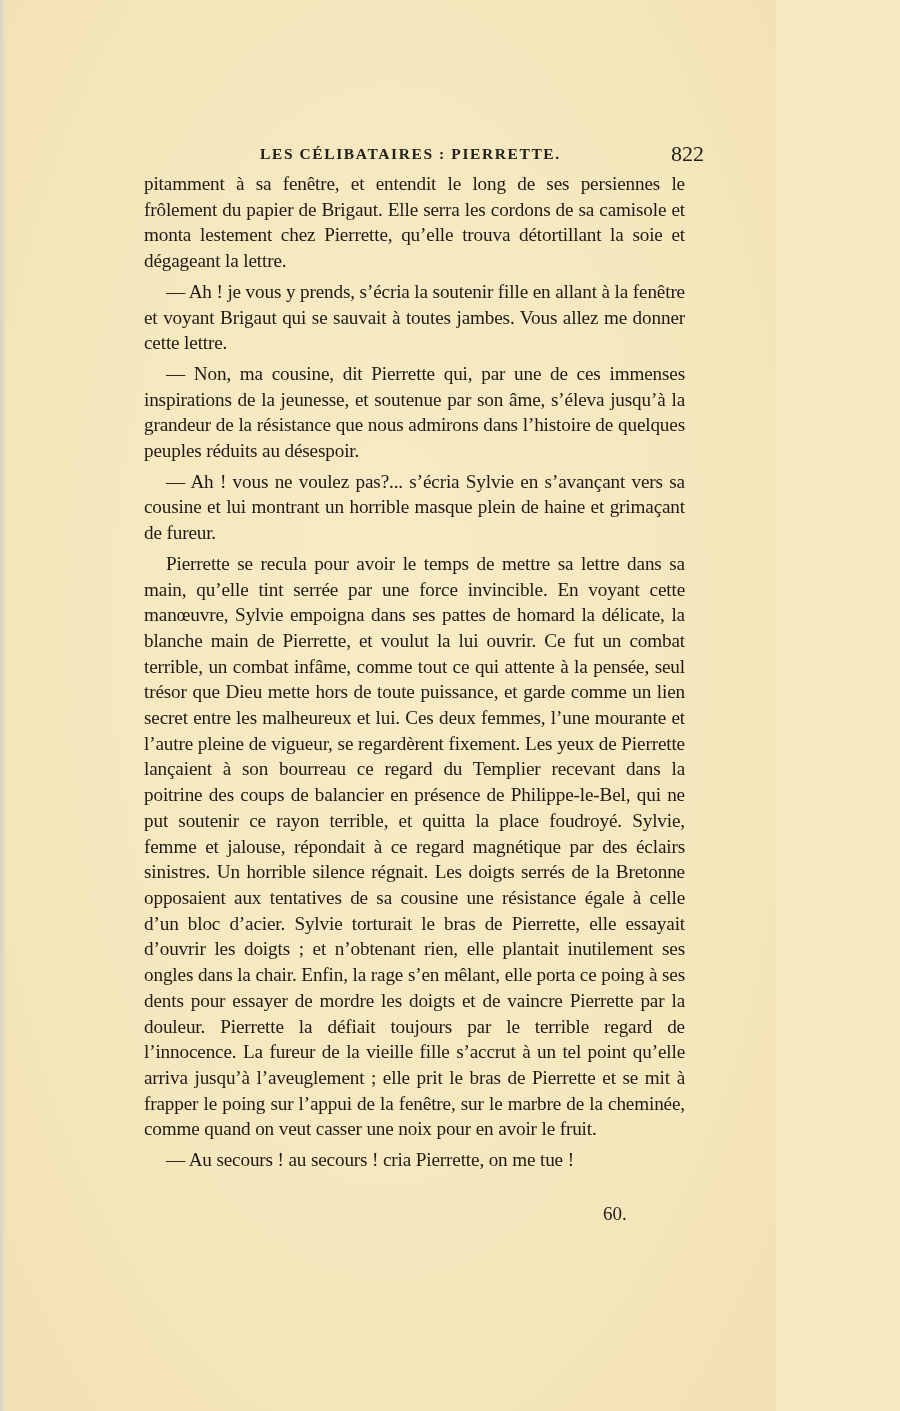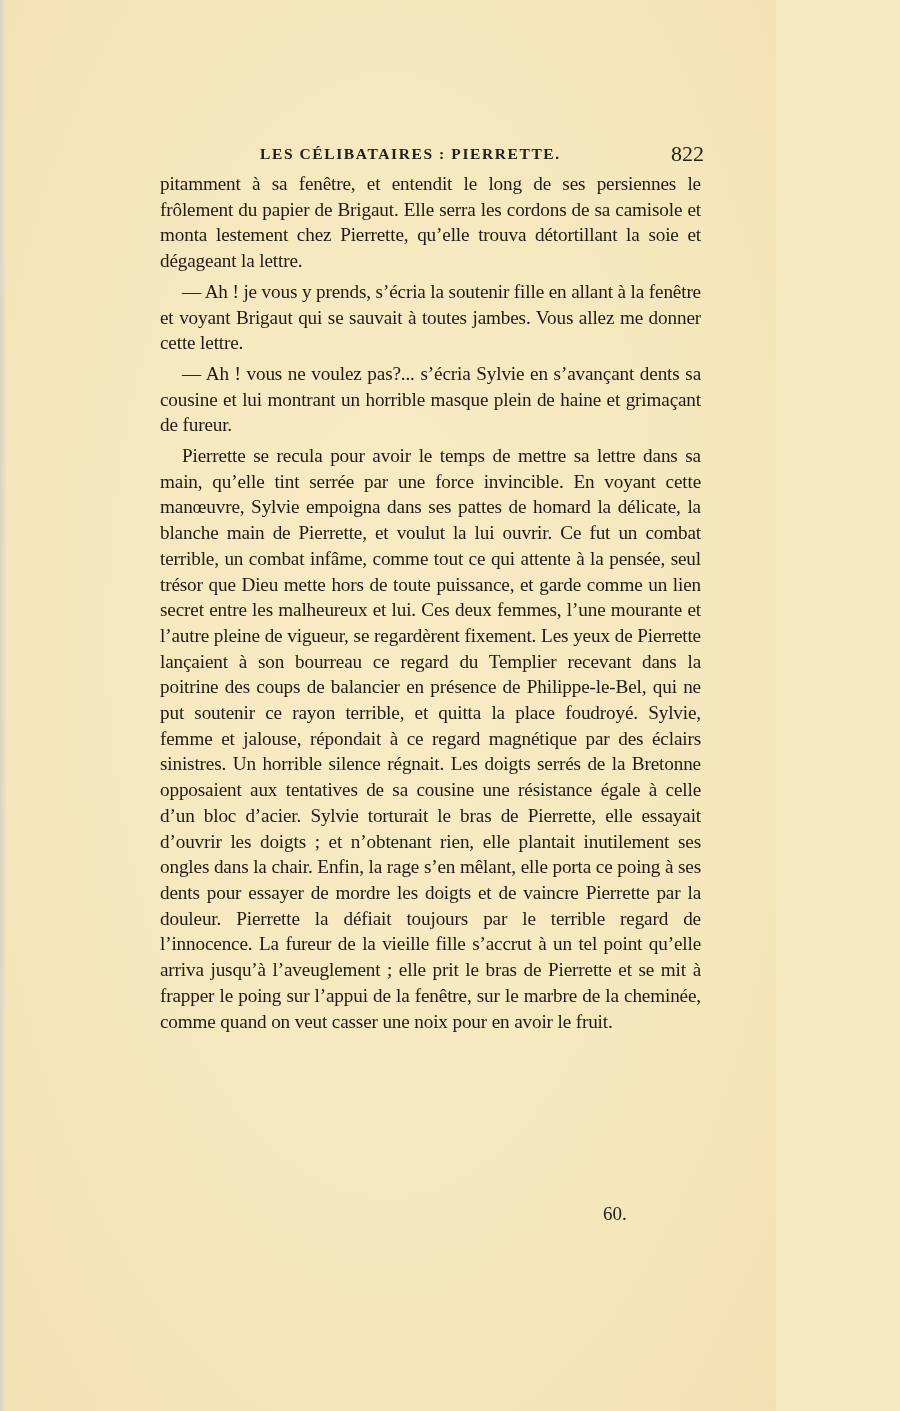--- a/index.html
+++ b/index.html
@@ -48,21 +48,21 @@
     .folio {
       position: absolute;
       right: 4px;
       top: -2px;
       font-size: 22px;
       color: #24201a;
     }
     .text-block {
       position: absolute;
       top: 171px;
-      left: 160px;
+      left: 144px;
       width: 541px;
       font-size: 19.2px;
       line-height: 25.7px;
       text-align: justify;
       letter-spacing: -0.15px;
     }
     .text-block p {
       margin: 0;
       text-indent: 0;
     }
@@ -87,18 +87,20 @@
   <div class="left-edge"></div>
 
   <div class="running-head">
     <span class="running-title">Les Célibataires : Pierrette.</span>
     <span class="folio">822</span>
   </div>
 
   <div class="text-block">
     <p>pitamment à sa fenêtre, et entendit le long de ses persiennes le frôlement du papier de Brigaut. Elle serra les cordons de sa camisole et monta lestement chez Pierrette, qu’elle trouva détortillant la soie et dégageant la lettre.</p>
     <p class="indent spaced">— Ah ! je vous y prends, s’écria la soutenir fille en allant à la fenêtre et voyant Brigaut qui se sauvait à toutes jambes. Vous allez me donner cette lettre.</p>
-    <p class="indent spaced">— Ah ! vous ne voulez pas?... s’écria Sylvie en s’avançant dents sa cousine et lui montrant un horrible masque plein de haine et grimaçant de fureur.</p>
+    <p class="indent spaced">— Non, ma cousine, dit Pierrette qui, par une de ces immenses inspirations de la jeunesse, et soutenue par son âme, s’éleva jusqu’à la grandeur de la résistance que nous admirons dans l’histoire de quelques peuples réduits au désespoir.</p>
+    <p class="indent spaced">— Ah ! vous ne voulez pas?... s’écria Sylvie en s’avançant vers sa cousine et lui montrant un horrible masque plein de haine et grimaçant de fureur.</p>
     <p class="indent spaced">Pierrette se recula pour avoir le temps de mettre sa lettre dans sa main, qu’elle tint serrée par une force invincible. En voyant cette manœuvre, Sylvie empoigna dans ses pattes de homard la délicate, la blanche main de Pierrette, et voulut la lui ouvrir. Ce fut un combat terrible, un combat infâme, comme tout ce qui attente à la pensée, seul trésor que Dieu mette hors de toute puissance, et garde comme un lien secret entre les malheureux et lui. Ces deux femmes, l’une mourante et l’autre pleine de vigueur, se regardèrent fixement. Les yeux de Pierrette lançaient à son bourreau ce regard du Templier recevant dans la poitrine des coups de balancier en présence de Philippe-le-Bel, qui ne put soutenir ce rayon terrible, et quitta la place foudroyé. Sylvie, femme et jalouse, répondait à ce regard magnétique par des éclairs sinistres. Un horrible silence régnait. Les doigts serrés de la Bretonne opposaient aux tentatives de sa cousine une résistance égale à celle d’un bloc d’acier. Sylvie torturait le bras de Pierrette, elle essayait d’ouvrir les doigts ; et n’obtenant rien, elle plantait inutilement ses ongles dans la chair. Enfin, la rage s’en mêlant, elle porta ce poing à ses dents pour essayer de mordre les doigts et de vaincre Pierrette par la douleur. Pierrette la défiait toujours par le terrible regard de l’innocence. La fureur de la vieille fille s’accrut à un tel point qu’elle arriva jusqu’à l’aveuglement ; elle prit le bras de Pierrette et se mit à frapper le poing sur l’appui de la fenêtre, sur le marbre de la cheminée, comme quand on veut casser une noix pour en avoir le fruit.</p>
+    <p class="indent spaced">— Au secours ! au secours ! cria Pierrette, on me tue !</p>
   </div>
 
   <div class="signature">60.</div>
 </div>
 
 </body></html>

